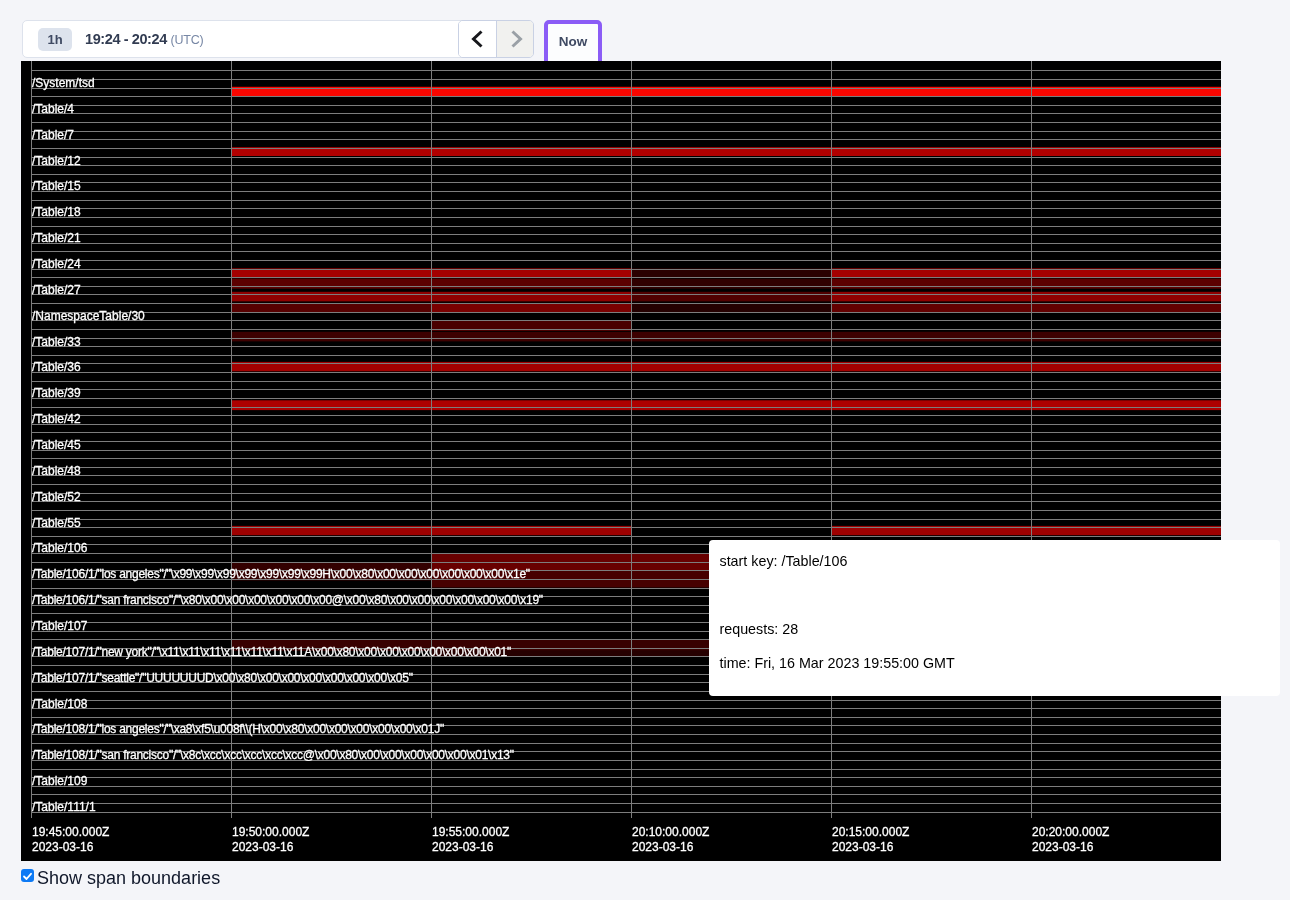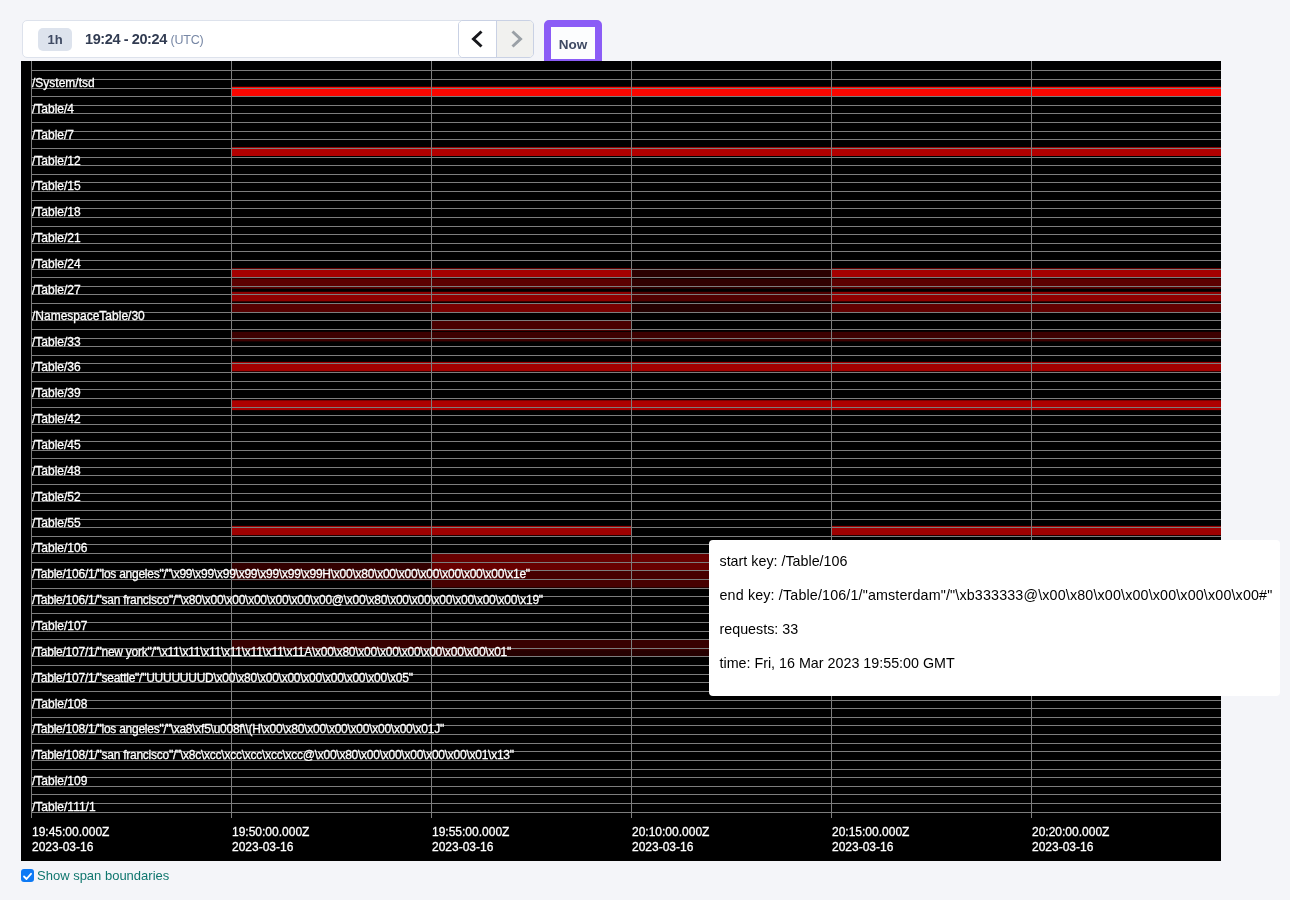--- a/index.html
+++ b/index.html
@@ -4,26 +4,26 @@
 * { margin:0; padding:0; box-sizing:border-box; }
 html,body { width:1290px; height:900px; background:#f4f5f9; font-family:"Liberation Sans", sans-serif; position:relative; overflow:hidden; }
 .selbox { position:absolute; left:22px; top:20px; width:508px; height:38px; background:#fff; border:1px solid #dde2ec; border-radius:5px; }
 .badge1h { position:absolute; left:15px; top:7px; width:34px; height:23px; background:#dde3ed; border-radius:5px; color:#3f4a63; font-size:13px; font-weight:bold; text-align:center; line-height:23px; }
 .timetext { position:absolute; left:62px; top:0; height:36px; line-height:37px; font-size:14.5px; font-weight:bold; color:#323c52; letter-spacing:-0.4px; white-space:pre; }
 .utc { font-weight:normal; color:#7787a5; font-size:12.5px; letter-spacing:-0.2px; }
 .chevdown { position:absolute; right:12px; top:14px; }
 .btngroup { position:absolute; left:458px; top:20px; width:76px; height:38px; border:1px solid #c9d1e4; border-radius:5px; overflow:hidden; display:flex; }
 .btnprev { width:38px; height:100%; background:#fff; border-right:1px solid #c9d1e4; position:relative; }
 .btnnext { width:38px; height:100%; background:#f1f1ef; position:relative; }
-.btnnow { position:absolute; left:544px; top:20px; width:58px; height:46px; background:#fcfdfe; border:7px solid #8b5cf6; border-radius:5px; color:#3f4a63; font-size:13.5px; font-weight:bold; text-align:center; line-height:36px; }
+.btnnow { position:absolute; left:544px; top:20px; width:58px; height:46px; background:#fcfdfe; border:4px solid #8b5cf6; border-radius:5px; color:#3f4a63; font-size:13.5px; font-weight:bold; text-align:center; line-height:36px; }
 .tooltip { position:absolute; left:709px; top:540px; width:571px; height:156px; background:#fff; border-radius:4px; font-size:14.3px; color:#000000; }
 .tooltip div { position:absolute; left:10.5px; white-space:pre; }
 .cbrow { position:absolute; left:21px; top:868px; height:14px; }
 .cbox { position:absolute; left:0; top:0.5px; width:13px; height:13px; background:#0d7af5; border-radius:3px; }
-.cblabel { position:absolute; left:16px; top:0; font-size:13px; color:#0f766e; white-space:pre; }
+.cblabel { position:absolute; left:16px; top:0; font-size:18px; color:#0f172a; white-space:pre; }
 </style></head>
 <body>
 <div class="selbox">
   <div class="badge1h">1h</div>
   <div class="timetext">19:24 - 20:24 <span class="utc">(UTC)</span></div>
   <svg class="chevdown" width="14" height="10" viewBox="0 0 14 10">
       <path d="M2 2.5 L7 7.5 L12 2.5" stroke="#3f4a63" stroke-width="1.8" fill="none" stroke-linecap="round"></path>
     </svg>
 </div>
 <div class="btngroup">
@@ -102,22 +102,21 @@
 <text x="411" y="790.3" font-family="Liberation Sans, sans-serif" font-size="12" fill="#fff" stroke="#fff" stroke-width="0.3">2023-03-16</text>
 <text x="611" y="774.8" font-family="Liberation Sans, sans-serif" font-size="12" fill="#fff" stroke="#fff" stroke-width="0.3">20:10:00.000Z</text>
 <text x="611" y="790.3" font-family="Liberation Sans, sans-serif" font-size="12" fill="#fff" stroke="#fff" stroke-width="0.3">2023-03-16</text>
 <text x="811" y="774.8" font-family="Liberation Sans, sans-serif" font-size="12" fill="#fff" stroke="#fff" stroke-width="0.3">20:15:00.000Z</text>
 <text x="811" y="790.3" font-family="Liberation Sans, sans-serif" font-size="12" fill="#fff" stroke="#fff" stroke-width="0.3">2023-03-16</text>
 <text x="1011" y="774.8" font-family="Liberation Sans, sans-serif" font-size="12" fill="#fff" stroke="#fff" stroke-width="0.3">20:20:00.000Z</text>
 <text x="1011" y="790.3" font-family="Liberation Sans, sans-serif" font-size="12" fill="#fff" stroke="#fff" stroke-width="0.3">2023-03-16</text>
 </svg>
 <div class="tooltip">
   <div style="top:13px">start key: /Table/106</div>
-  <div style="top:47px;letter-spacing:0.15px">end key: /Table/106/1/"amsterdam"/"\xb333333@\x00\x80\x00\x00\x00\x00\x00\x00#"</div>
-  <div style="top:81px">requests: 33</div>
+  <div style="top:81px">requests: 28</div>
   <div style="top:115px">time: Fri, 16 Mar 2023 19:55:00 GMT</div>
 </div>
 <div class="cbrow">
   <div class="cbox"><svg width="13" height="13" viewBox="0 0 13 13">
         <path d="M3 6.5 L5.5 9 L10 3.8" stroke="#fff" stroke-width="1.8" fill="none" stroke-linecap="round" stroke-linejoin="round"></path>
       </svg></div>
   <div class="cblabel">Show span boundaries</div>
 </div>
 
 </body></html>

